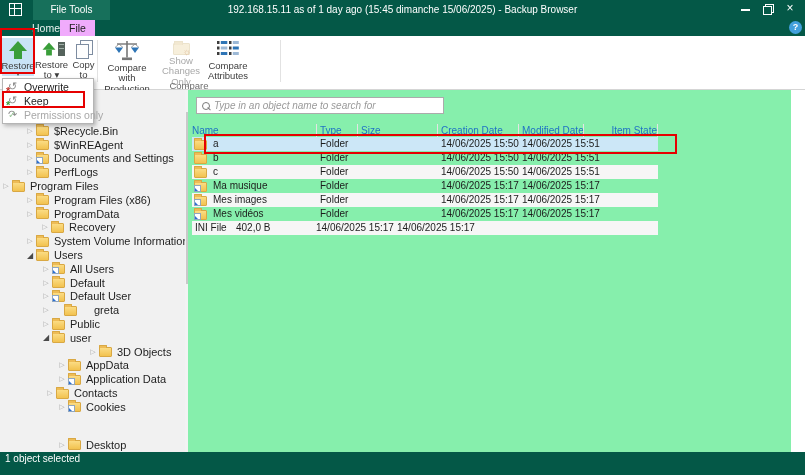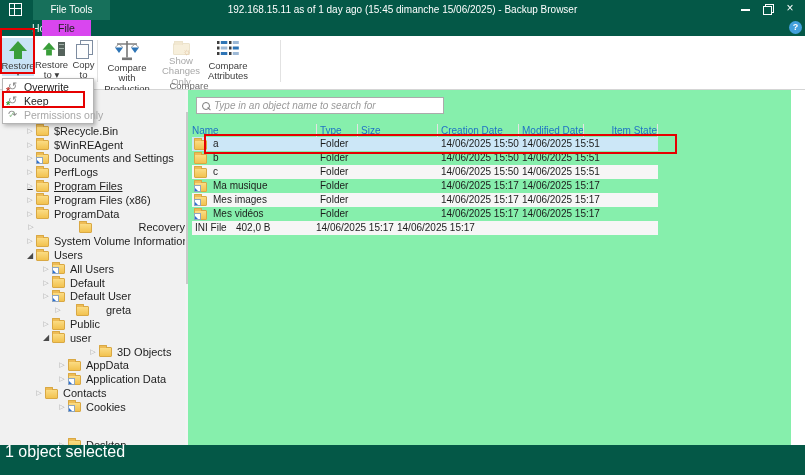--- a/index.html
+++ b/index.html
@@ -20,21 +20,21 @@
   .win-btn { width:22px; height:18px; position:relative; cursor:default; }
   .win-min::before { content:''; position:absolute; left:6px; top:9px; width:9px; height:1.5px; background:#fff; }
   .win-rest::before { content:''; position:absolute; left:8px; top:4px; width:7px; height:7px; border:1.2px solid #fff; }
   .win-rest::after  { content:''; position:absolute; left:6px; top:6px; width:7px; height:7px; border:1.2px solid #fff; background:#045847; }
   .win-close { color:#fff; font-size:12px; text-align:center; line-height:17px; }
 
   
   .tabrow { position:absolute; left:0; top:20px; width:805px; height:16px; background:#045847; }
   .tab { position:absolute; top:0; height:16px; font-size:10.5px; text-align:center; line-height:16px; }
   .tab-home { left:24px; width:44px; color:#eaf3f0; }
-  .tab-file { left:42px; width:49px; background:#d946ef; color:#222; }
+  .tab-file { left:60px; width:35px; background:#f0abfc; color:#222; }
   .help-btn { position:absolute; right:3px; top:1px; width:13px; height:13px; border-radius:50%;
     background:#42a0dc; color:#fff; font-size:9px; font-weight:bold; text-align:center; line-height:13px; }
 
   
   .ribbon { position:absolute; left:0; top:36px; width:805px; height:54px; background:#fff;
     border-bottom:1px solid #d5d5d5; }
   .rbtn { position:absolute; top:2px; height:42px; display:flex; flex-direction:column; align-items:center;
     font-size:9.5px; color:#3c3c3c; line-height:1.08; text-align:center; }
   .rbtn .ric { height:24px; display:flex; align-items:center; justify-content:center; margin-top:1px; margin-bottom:1px; }
   .rbtn-restore { left:2px; width:32px; background:#c9e3f6; height:38px; padding-top:1px; }
@@ -136,22 +136,22 @@
     white-space:nowrap; overflow:hidden; line-height:13px; }
   .hcell:first-child { padding-left:0; }
   .list-rows { position:absolute; left:4px; top:47px; }
   .list-row { height:14px; display:flex; align-items:center; }
   .list-row:nth-child(odd):not(.selected) { background:#f6f6f6; }
   .list-row.selected { background:#cce7f7; }
   .lcell { font-size:10px; color:#1c1c1c; white-space:nowrap; padding-left:3px; line-height:14px; }
   .lcell.name { display:flex; align-items:center; gap:6px; padding-left:2px; }
 
   
-  .statusbar { position:absolute; left:0; bottom:0; width:805px; height:30px; background:#045847;
-    color:#fff; font-size:16px; line-height:13px; padding-left:5px; }
+  .statusbar { position:absolute; left:0; bottom:0; width:805px; height:23px; background:#045847;
+    color:#fff; font-size:10px; line-height:13px; padding-left:5px; }
 
   
   .annot { position:absolute; border:2px solid #e60000; z-index:100; pointer-events:none; }
   .annot-restore { left:0; top:28px; width:35px; height:46px; }
   .annot-keep { left:2px; top:91px; width:83px; height:17px; }
   .annot-row { left:204px; top:134px; width:473px; height:20px; }
 
   svg { display:block; }
 </style>
 </head>
@@ -293,36 +293,36 @@
         <span class="icon-folder link">
           <span class="lk"></span>
         </span>
         <span class="tree-label">Documents and Settings</span>
       </div>
       <div class="tree-row" style="padding-left: 24px;">
         <span class="tw col">▷</span>
         <span class="icon-folder"></span>
         <span class="tree-label">PerfLogs</span>
       </div>
-      <div class="tree-row" style="padding-left: 24px; text-decoration: underline;">
+      <div class="tree-row" style="">
         <span class="tw col">▷</span>
         <span class="icon-folder"></span>
         <span class="tree-label">Program Files</span>
       </div>
       <div class="tree-row" style="padding-left: 24px;">
         <span class="tw col">▷</span>
         <span class="icon-folder"></span>
         <span class="tree-label">Program Files (x86)</span>
       </div>
       <div class="tree-row" style="padding-left: 24px;">
         <span class="tw col">▷</span>
         <span class="icon-folder"></span>
         <span class="tree-label">ProgramData</span>
       </div>
-      <div class="tree-row" style="padding-left: 25px; justify-content: space-between;">
+      <div class="tree-row" style="padding-left: 39px;">
         <span class="tw col">▷</span>
         <span class="icon-folder"></span>
         <span class="tree-label">Recovery</span>
       </div>
       <div class="tree-row" style="padding-left: 24px;">
         <span class="tw col">▷</span>
         <span class="icon-folder"></span>
         <span class="tree-label">System Volume Information</span>
       </div>
       <div class="tree-row" style="padding-left: 24px;">
@@ -342,21 +342,21 @@
         <span class="icon-folder"></span>
         <span class="tree-label">Default</span>
       </div>
       <div class="tree-row" style="padding-left: 40px;">
         <span class="tw col">▷</span>
         <span class="icon-folder link">
           <span class="lk"></span>
         </span>
         <span class="tree-label">Default User</span>
       </div>
-      <div class="tree-row" style="padding-left: 52px; gap: 12px;">
+      <div class="tree-row" style="padding-left: 40px; gap: 12px;">
         <span class="tw col">▷</span>
         <span class="icon-folder"></span>
         <span class="tree-label">greta</span>
       </div>
       <div class="tree-row" style="padding-left: 40px;">
         <span class="tw col">▷</span>
         <span class="icon-folder"></span>
         <span class="tree-label">Public</span>
       </div>
       <div class="tree-row" style="padding-left: 40px;">
@@ -374,21 +374,21 @@
         <span class="icon-folder"></span>
         <span class="tree-label">AppData</span>
       </div>
       <div class="tree-row" style="padding-left: 56px;">
         <span class="tw col">▷</span>
         <span class="icon-folder link">
           <span class="lk"></span>
         </span>
         <span class="tree-label">Application Data</span>
       </div>
-      <div class="tree-row" style="padding-left: 33px;">
+      <div class="tree-row" style="padding-left: 44px;">
         <span class="tw col">▷</span>
         <span class="icon-folder"></span>
         <span class="tree-label">Contacts</span>
       </div>
       <div class="tree-row" style="padding-left: 56px;">
         <span class="tw col">▷</span>
         <span class="icon-folder link">
           <span class="lk"></span>
         </span>
         <span class="tree-label">Cookies</span>

